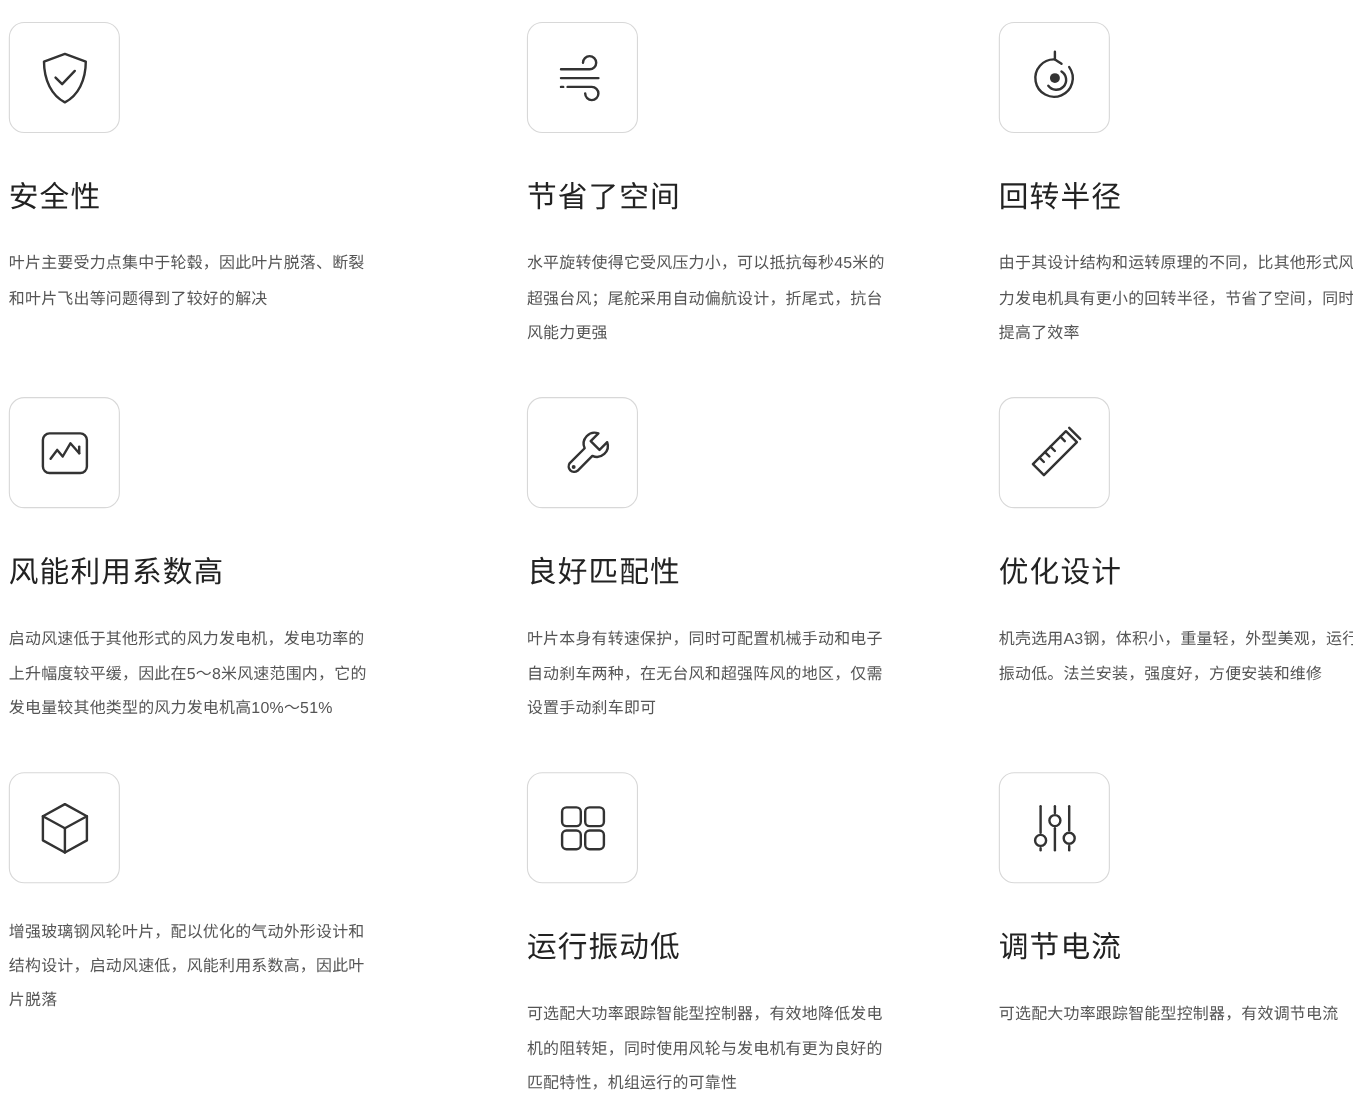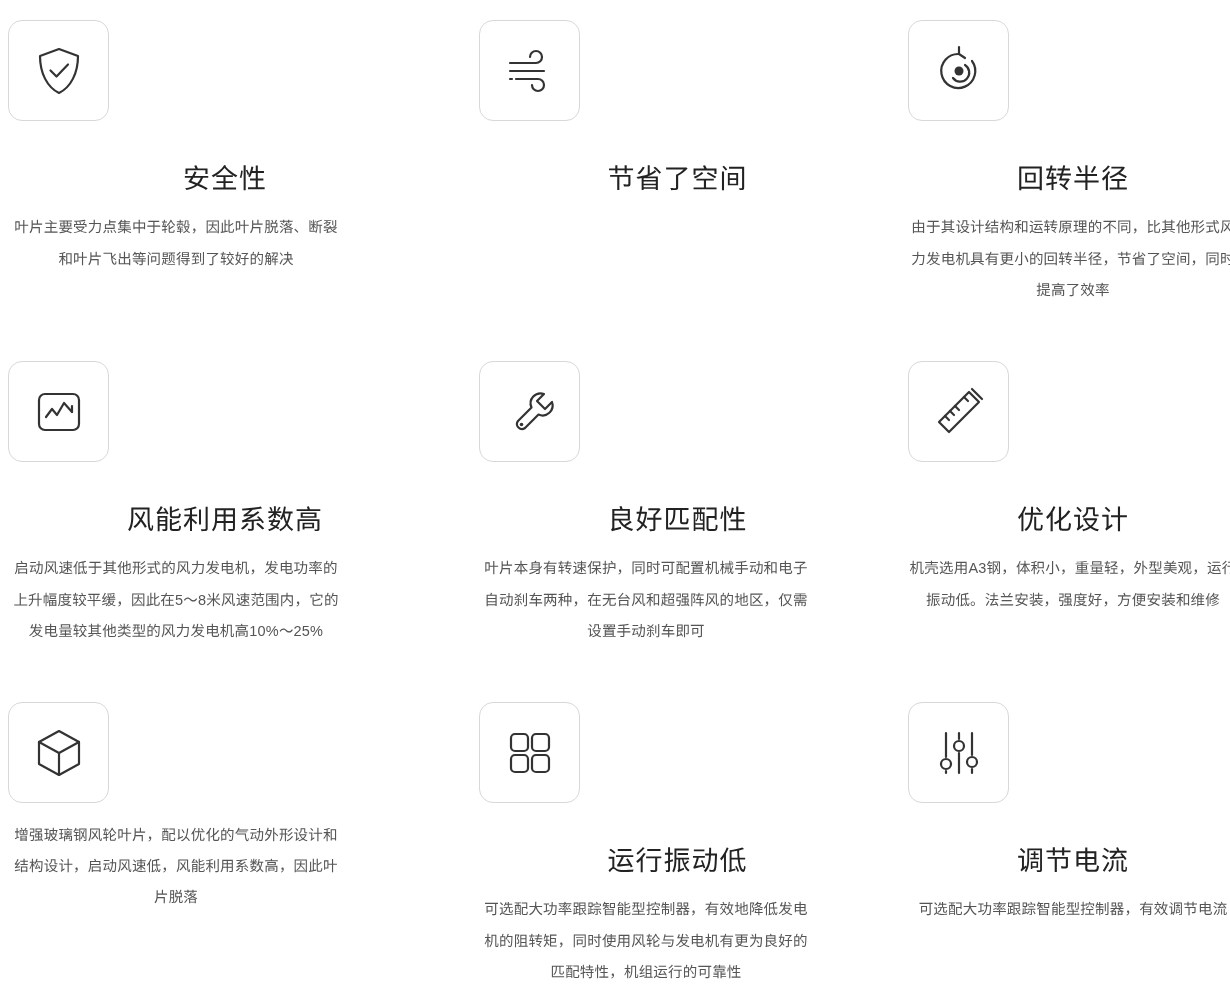--- a/index.html
+++ b/index.html
@@ -17,21 +17,20 @@
   .features-grid {
     display: grid;
     grid-template-columns: 434px 434px 362px;
     grid-template-rows: 341px 341px 317px;
     padding: 20px 0 0 8px;
     box-sizing: border-box;
   }
   .feature-card {
     position: relative;
     box-sizing: border-box;
-    text-align: center;
   }
   .feature-card.col2 { padding-left: 37px; }
   .feature-card.col3 { padding-left: 32px; }
 
   .icon-box {
     width: 101px;
     height: 101px;
     border: 1px solid #d8d8d8;
     border-radius: 14px;
     box-sizing: border-box;
@@ -48,21 +47,21 @@
     line-height: 1.2;
     color: #222222;
     margin-top: 42px;
     letter-spacing: 1px;
     font-weight: 400;
   }
   .feature-desc {
     font-size: 14.5px;
     line-height: 2.15;
     color: #555555;
-    margin-top: 17px;
+    margin-top: 30px;
     max-width: 336px;
     letter-spacing: 0.2px;
   }
   .feature-card.col2 .feature-desc { max-width: 334px; }
   .feature-card.col3 .feature-desc { max-width: 330px; }
 </style>
 </head>
 <body>
 
 <div class="features-grid">
@@ -81,20 +80,21 @@
   <div class="feature-card col2">
     <div class="icon-box">
       <svg width="56" height="56" viewBox="0 0 56 56" fill="none" stroke="#333" stroke-width="2.2" stroke-linecap="round" stroke-linejoin="round">
         <path d="M8 20 H34 a6 6 0 1 0 -6 -6"></path>
         <path d="M8 28 H42"></path>
         <path d="M14 36 H36 a6 6 0 1 1 -6 6"></path>
         <path d="M8 36 H10"></path>
       </svg>
     </div>
     <div class="feature-title">节省了空间</div>
+    <div class="feature-desc">水平旋转使得它受风压力小，可以抵抗每秒45米的超强台风；尾舵采用自动偏航设计，折尾式，抗台风能力更强</div>
   </div>
 
   <div class="feature-card col3">
     <div class="icon-box">
       <svg width="56" height="56" viewBox="0 0 56 56" fill="none" stroke="#333" stroke-width="2.2" stroke-linecap="round" stroke-linejoin="round">
         <path d="M41 18 A17 17 0 1 1 28 11"></path>
         <path d="M28 4 L28 11 L34 15"></path>
         <path d="M22 35 A9 9 0 1 0 34 22"></path>
         <circle cx="28" cy="28" r="4.5" fill="#333" stroke="none"></circle>
       </svg>
@@ -105,21 +105,21 @@
 
   <div class="feature-card col1">
     <div class="icon-box">
       <svg width="56" height="56" viewBox="0 0 56 56" fill="none" stroke="#333" stroke-width="2.2" stroke-linecap="round" stroke-linejoin="round">
         <rect x="8" y="10" width="40" height="36" rx="6"></rect>
         <path d="M15 33 L21 25 L26 31 L33 19 L41 28"></path>
         <path d="M41 28 L41 22"></path>
       </svg>
     </div>
     <div class="feature-title">风能利用系数高</div>
-    <div class="feature-desc">启动风速低于其他形式的风力发电机，发电功率的上升幅度较平缓，因此在5～8米风速范围内，它的发电量较其他类型的风力发电机高10%～25%</div>
+    <div class="feature-desc">启动风速低于其他形式的风力发电机，发电功率的上升幅度较平缓，因此在5～8米风速范围内，它的发电量较其他类型的风力发电机高10%～51%</div>
   </div>
 
   <div class="feature-card col2">
     <div class="icon-box">
       <svg width="56" height="56" viewBox="0 0 56 56" fill="none" stroke="#333" stroke-width="2.2" stroke-linecap="round" stroke-linejoin="round">
         <path d="M42 10 a10 10 0 0 0 -12.5 13.5 L16 37 a5 5 0 0 0 7 7 L36.5 30.5 A10 10 0 0 0 50 18 L43 25 L35 17 Z"></path>
         <circle cx="19.5" cy="40.5" r="1.8" fill="#333" stroke="none"></circle>
       </svg>
     </div>
     <div class="feature-title">良好匹配性</div>

